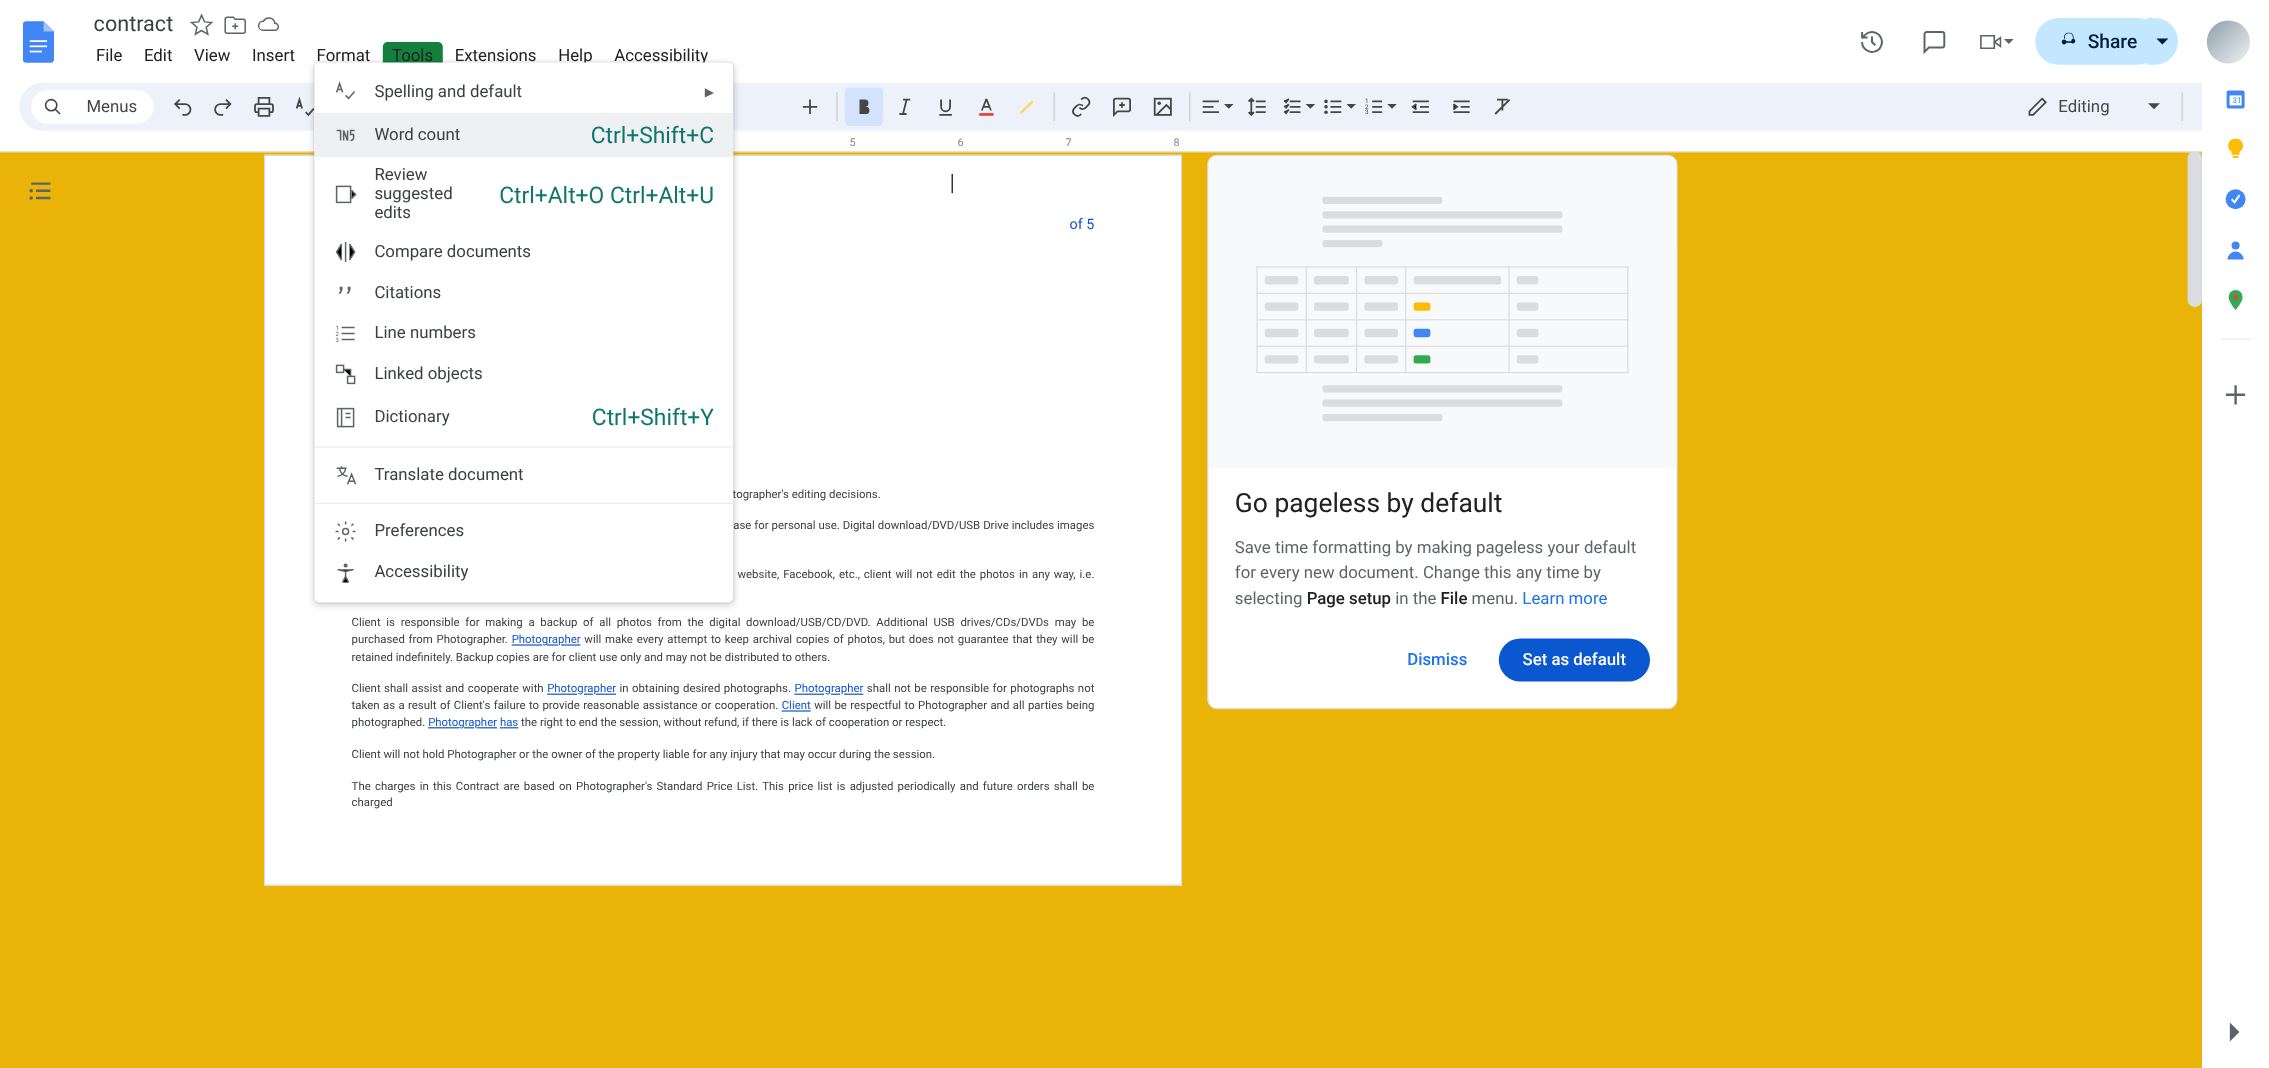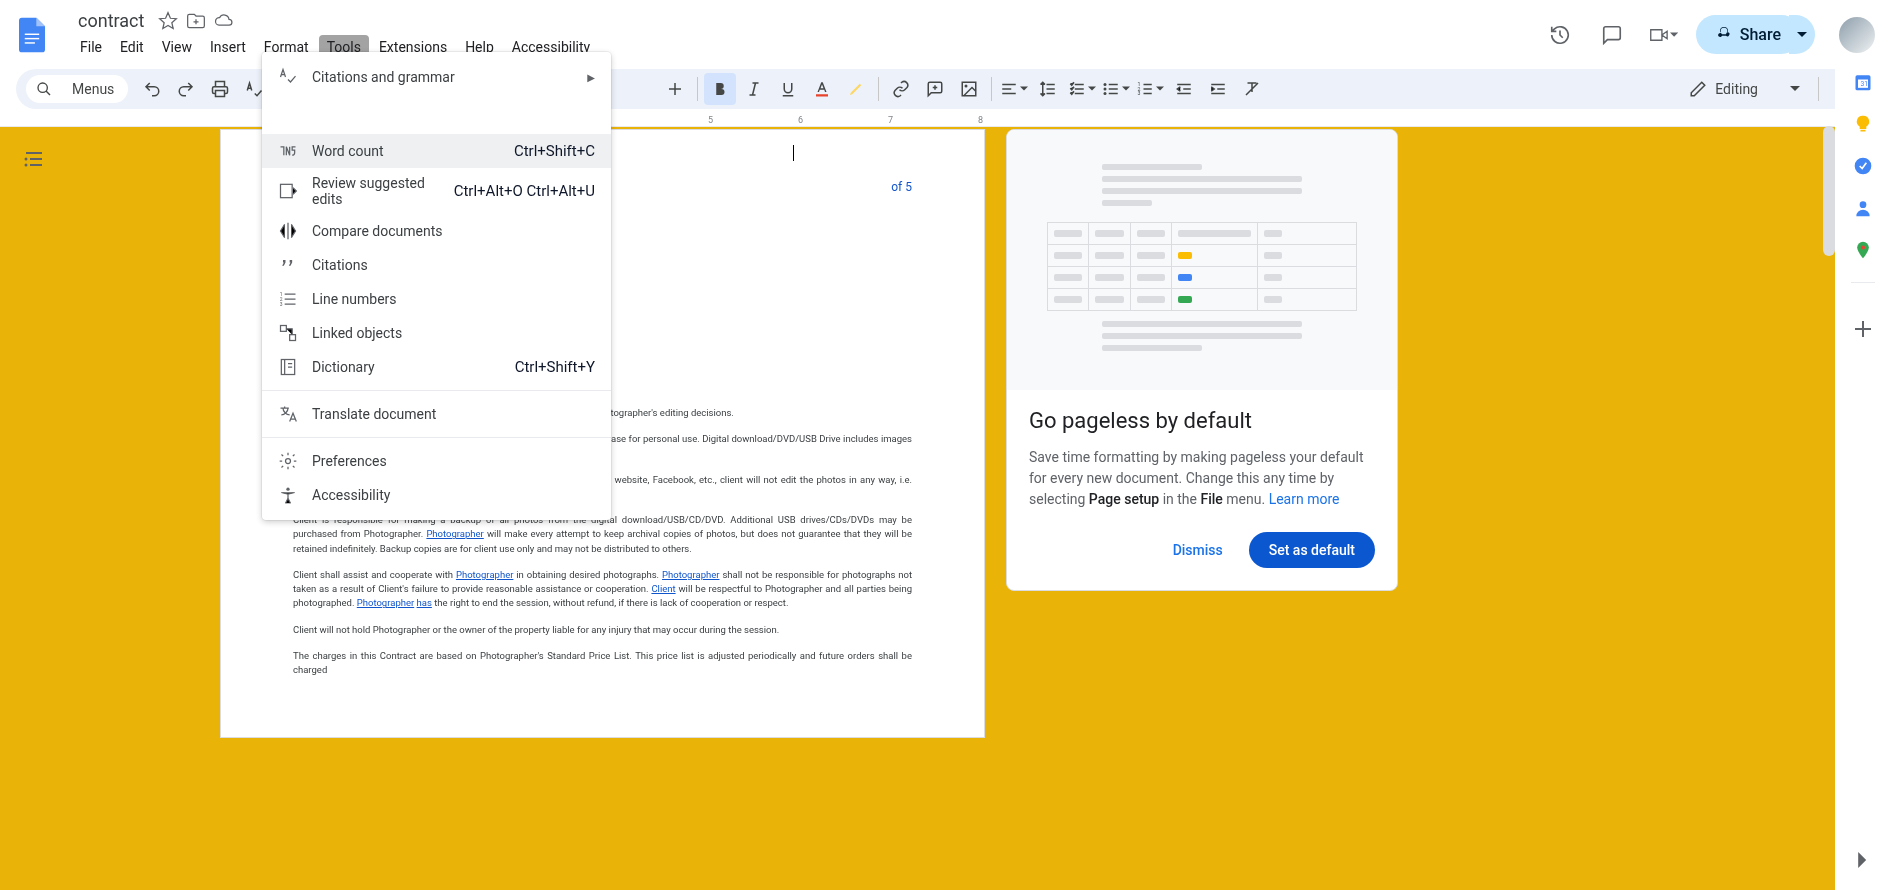--- a/index.html
+++ b/index.html
@@ -16,44 +16,44 @@
 .header-right { display: flex; align-items: center; gap: 12px; }
 .header-btn { width: 40px; height: 40px; border-radius: 50%; display: flex; align-items: center; justify-content: center; color: #5f6368; cursor: pointer; }
 .meet-btn { display: flex; align-items: center; gap: 2px; padding: 0 6px; }
 .share-btn { background: #c2e7ff; border-radius: 40px; padding: 10px 20px; display: flex; align-items: center; gap: 8px; color: #001d35; font-size: 16px; font-weight: 500; cursor: pointer; }
 .share-arrow { background: #c2e7ff; border-radius: 0 40px 40px 0; padding: 10px 8px; margin-left: -12px; color: #001d35; cursor: pointer; }
 .avatar { width: 36px; height: 36px; border-radius: 50%; background: linear-gradient(135deg, #8e9eab, #eef2f3); cursor: pointer; margin-left: 12px; }
 
 
 .menubar { display: flex; gap: 2px; padding: 0 0 4px 0; }
 .menu-item { font-size: 14px; color: #202124; padding: 4px 8px; border-radius: 4px; cursor: pointer; }
-.menu-item.active { background: #a3a3a3; text-align: center; }
+.menu-item.active { background: #15803d; text-align: center; }
 
 
 .toolbar { background: #edf2fa; border-radius: 24px; margin: 0 16px; padding: 4px 10px; display: flex; align-items: center; gap: 2px; }
 .tool { width: 32px; height: 32px; display: flex; align-items: center; justify-content: center; color: #444746; cursor: pointer; border-radius: 4px; }
 .tool.active { background: #d3e3fd; }
 .menus-pill { background: #fff; border-radius: 20px; padding: 6px 14px 6px 10px; display: flex; align-items: center; gap: 20px; margin-right: 6px; }
 .menus-pill span { font-size: 14px; color: #444746; }
 .tool-sep { width: 1px; height: 24px; background: #c7c7c7; margin: 0 4px; }
 .editing-btn { display: flex; align-items: center; gap: 8px; padding: 6px 12px; margin-left: auto; cursor: pointer; color: #444746; font-size: 14px; }
 .collapse-tool { width: 32px; height: 32px; display: flex; align-items: center; justify-content: center; color: #444746; cursor: pointer; margin-left: 8px; }
 
 
 .ruler { height: 16px; position: relative; margin: 4px 0 0 70px; color: #80868b; font-size: 9px; }
 .ruler-tick { position: absolute; top: 2px; }
 .ruler-ind { position: absolute; left: 193px; top: -2px; color: #1a73e8; }
 
 
 .dropdown { position: absolute; left: 262px; top: 52px; width: 349px; background: #fff; border-radius: 4px; box-shadow: 0 2px 6px rgba(0,0,0,0.2), 0 0 0 1px rgba(0,0,0,0.05); padding: 8px 0; z-index: 100; }
 .dd-item { display: flex; align-items: center; padding: 7px 16px; cursor: pointer; gap: 14px; font-size: 14px; color: #3c4043; }
-.dd-item:hover, .dd-item.hover { background: #eef0f2; margin-top: 40px; }
+.dd-item:hover, .dd-item.hover { background: #eef0f2; }
 .dd-icon { width: 20px; height: 20px; color: #5f6368; flex-shrink: 0; }
 .dd-label { flex: 1; }
-.dd-shortcut { color: #0f172a; font-size: 15px; }
+.dd-shortcut { color: #0f766e; font-size: 19px; }
 .dd-arrow { color: #5f6368; font-size: 10px; }
 .dd-sep { height: 1px; background: #e8eaed; margin: 6px 0; }
 
 
 .doc-area { position: absolute; left: 0; top: 126px; right: 56px; bottom: 0; overflow: hidden; background: #eab308; border-top: 1px solid #e8eaed; }
 .outline-btn { position: absolute; left: 22px; top: 20px; width: 24px; height: 24px; color: #5f6368; cursor: pointer; }
 .page { position: absolute; left: 220px; top: 2px; width: 765px; background: #fff; border: 1px solid #dadce0; padding: 48px 72px; font-size: 9.5px; color: #3c4043; line-height: 1.5; font-family: Georgia, serif; }
 .page .header-text { color: #1155cc; font-size: 12px; text-align: right; margin-bottom: 20px; }
 .page .cursor { position: absolute; left: 572px; top: 15px; width: 1px; height: 16px; background: #000; }
 .page .client-date { margin-bottom: 18px; font-size: 11px; }
@@ -335,21 +335,21 @@
   <span class="ruler-tick" style="left:728px">6</span>
   <span class="ruler-tick" style="left:818px">7</span>
   <span class="ruler-tick" style="left:908px">8</span>
 </div>
 
 <div class="dropdown" id="dropdown">
     <div class="dd-item">
       <span class="dd-icon"><svg width="20" height="20" viewBox="0 0 24 24">
           <path fill="none" stroke="currentColor" stroke-width="1.5" d="M3 12l3-9 3 9M4 9h4M12 15l3 3 6-7"></path>
         </svg></span>
-    <span class="dd-label">Citations and grammar</span>
+    <span class="dd-label">Spelling and default</span>
 
     <span class="dd-arrow">▶</span>
     </div>
     <div class="dd-item hover">
       <span class="dd-icon"><svg width="20" height="20" viewBox="0 0 24 24">
           <path fill="none" stroke="currentColor" stroke-width="1.5" d="M3 7h4v10M10 17V7l4 10V7M21 7h-4v4h3v3a3 3 0 0 1-3 3"></path>
         </svg></span>
     <span class="dd-label">Word count</span>
     <span class="dd-shortcut">Ctrl+Shift+C</span>
     </div>

